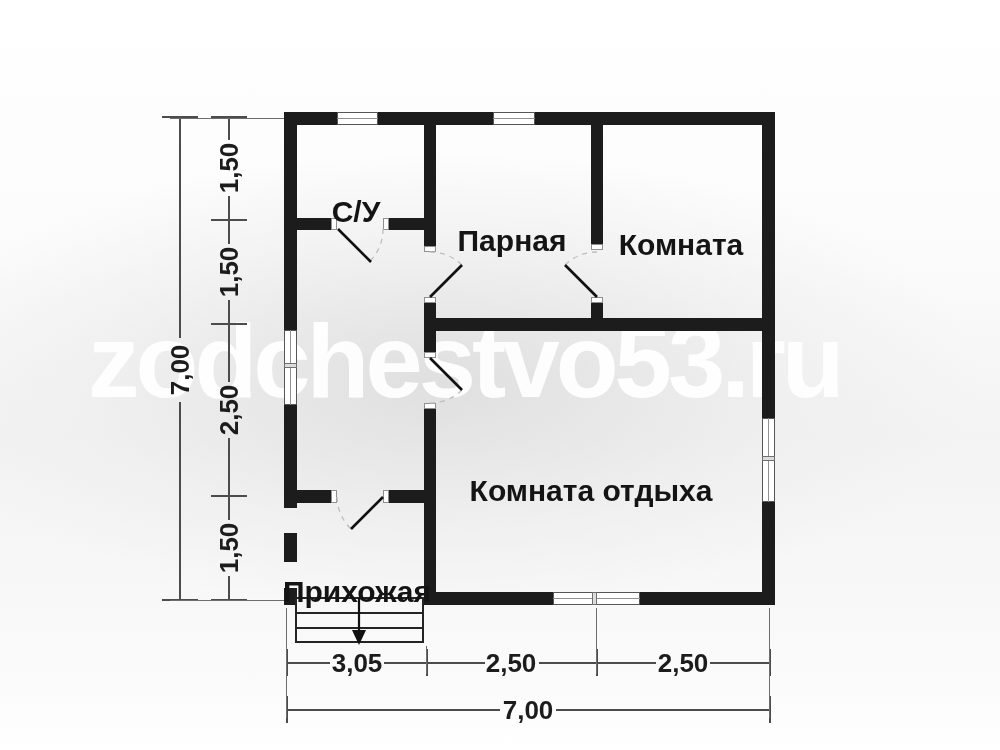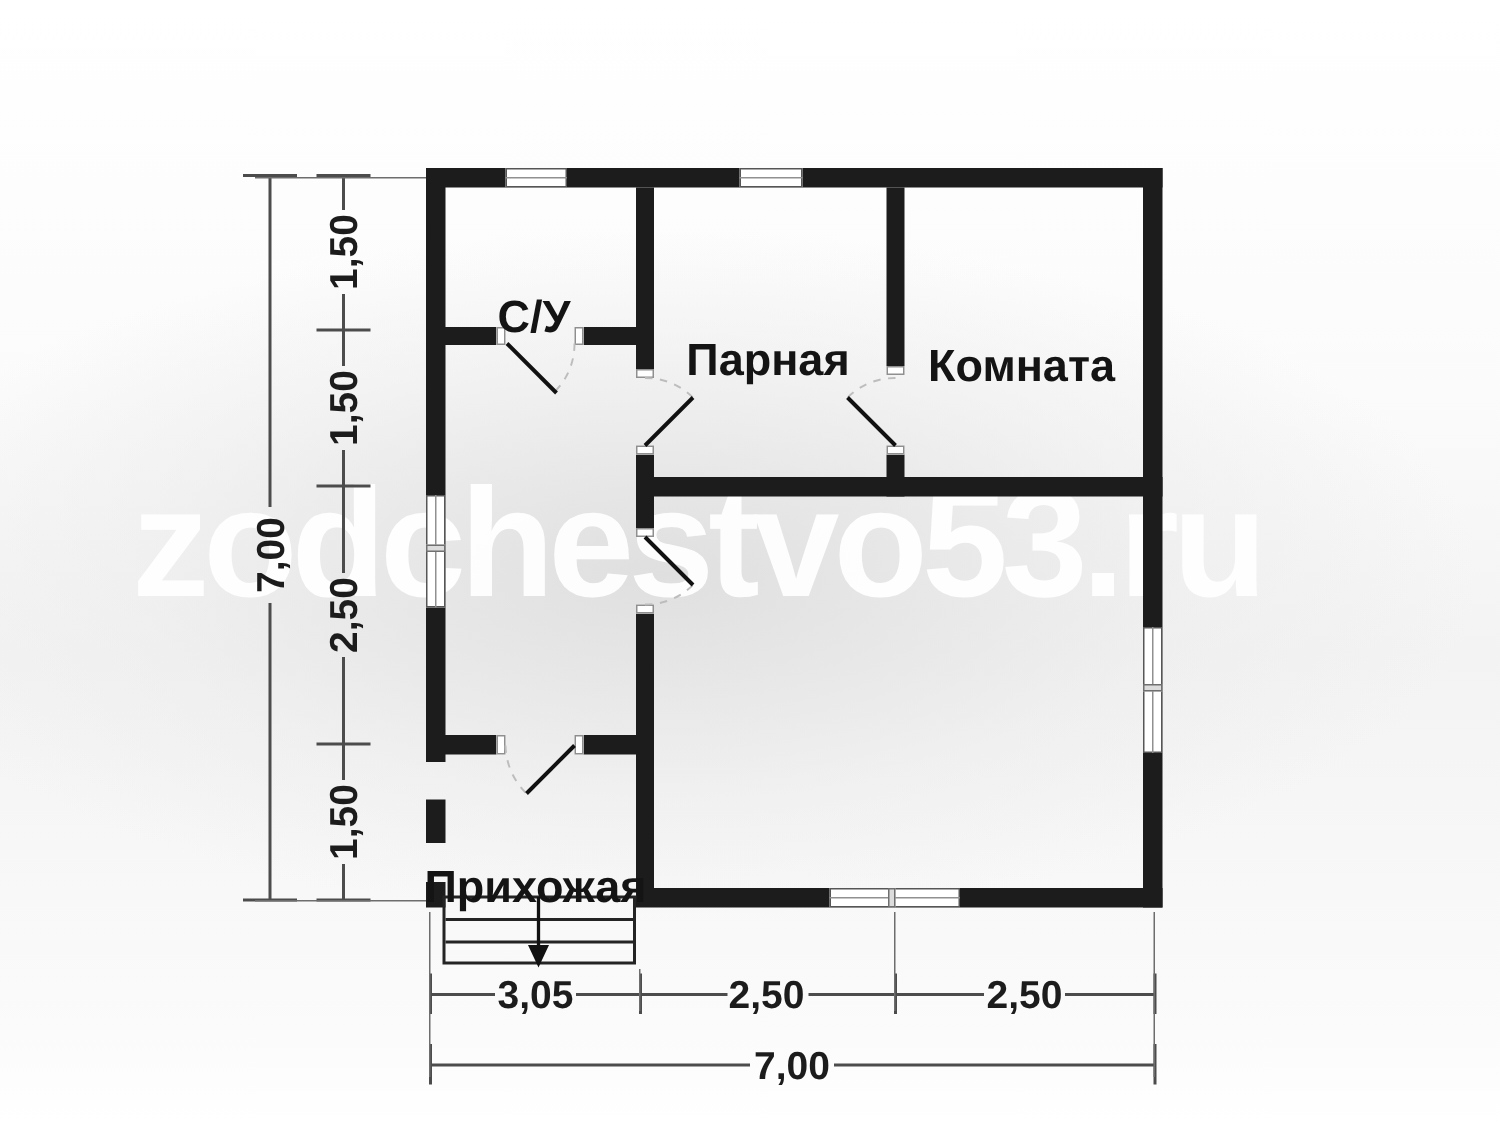--- a/index.html
+++ b/index.html
@@ -153,15 +153,16 @@
   <div class="ext" style="left:769px;top:608px;width:1px;height:110px;"></div>
 
   <div class="dim" style="left:357px;top:663px;">3,05</div>
   <div class="dim" style="left:511px;top:663px;">2,50</div>
   <div class="dim" style="left:683px;top:663px;">2,50</div>
   <div class="dim" style="left:528px;top:710px;">7,00</div>
 
   <div class="room" style="left:356px;top:176px;">С/У</div>
   <div class="room" style="left:512px;top:205px;">Парная</div>
   <div class="room" style="left:681px;top:209px;">Комната</div>
+  <div class="room" style="left:591px;top:455px;">Комната отдыха</div>
   <div class="room" style="left:357px;top:556px;">Прихожая</div>
 
 </div>
 
 </body></html>

